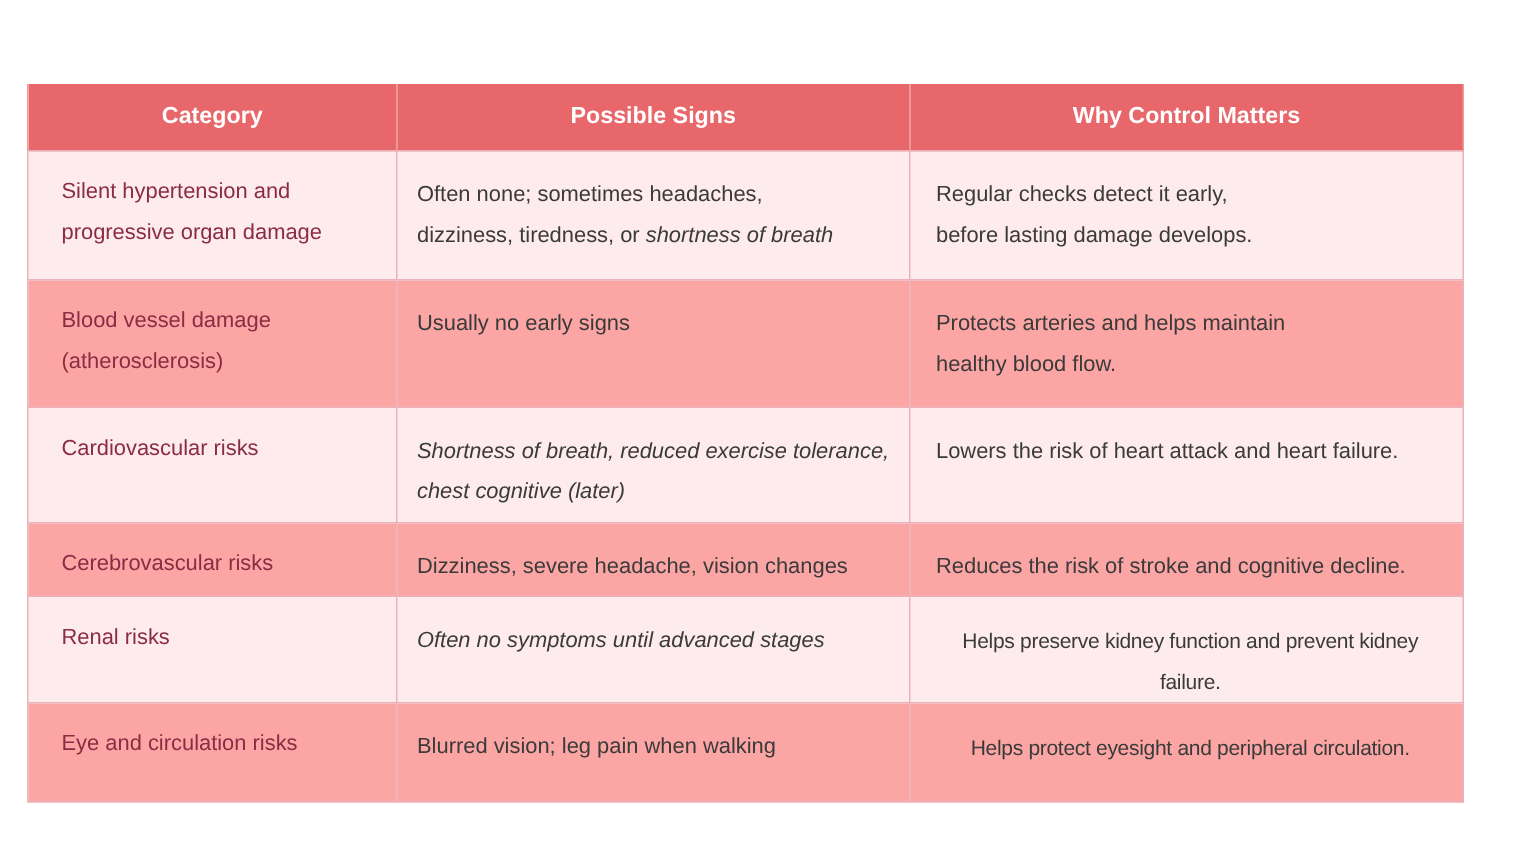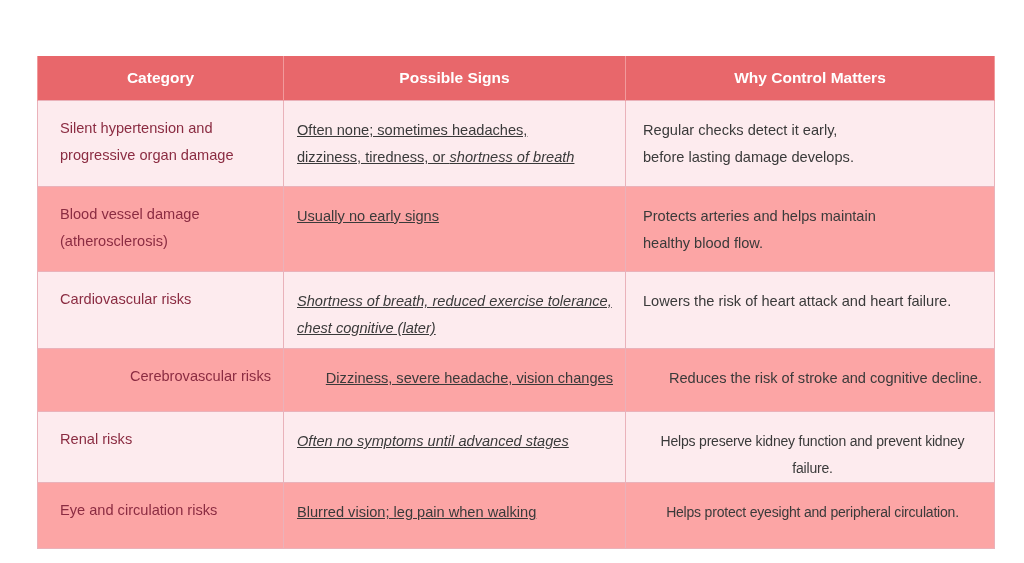--- a/index.html
+++ b/index.html
@@ -9,21 +9,21 @@
   }
   body {
     width: 1024px;
     height: 563px;
     position: relative;
     overflow: hidden;
     font-family: "Liberation Sans", "DejaVu Sans", sans-serif;
   }
   .table-wrap {
     position: absolute;
-    left: 37px;
+    left: 18px;
     top: 56px;
     width: 957px;
   }
   table {
     border-collapse: collapse;
     width: 957px;
     table-layout: fixed;
   }
   col.c1 { width: 246px; }
   col.c2 { width: 342px; }
@@ -46,28 +46,28 @@
     font-size: 14.6px;
     line-height: 27px;
     color: #3a3a3a;
     box-sizing: border-box;
   }
   tbody td.cat {
     color: #8B2C42;
     padding-top: 14px;
     padding-left: 22px;
   }
-  tbody td.sign { padding-left: 13px; text-decoration: underline; }
+  tbody td.sign { padding-left: 13px; }
   tbody td.why { padding-left: 17px; }
   tbody tr.odd td { background: #fdebee; margin-top: 20px; }
   tbody tr.even td { background: #fca5a5; }
   tr.r1 td { height: 86px; }
   tr.r2 td { height: 85px; }
   tr.r3 td { height: 77px; }
-  tr.r4 td { height: 63px; text-align: right; }
+  tr.r4 td { height: 49px; }
   tr.r5 td { height: 63px; }
   tr.r6 td { height: 66px; }
   .it { font-style: italic; }
   .why.small { font-size: 14px; letter-spacing: -0.2px; text-align: center; }
 </style>
 </head>
 <body>
 
 <div class="table-wrap">
   <table>

